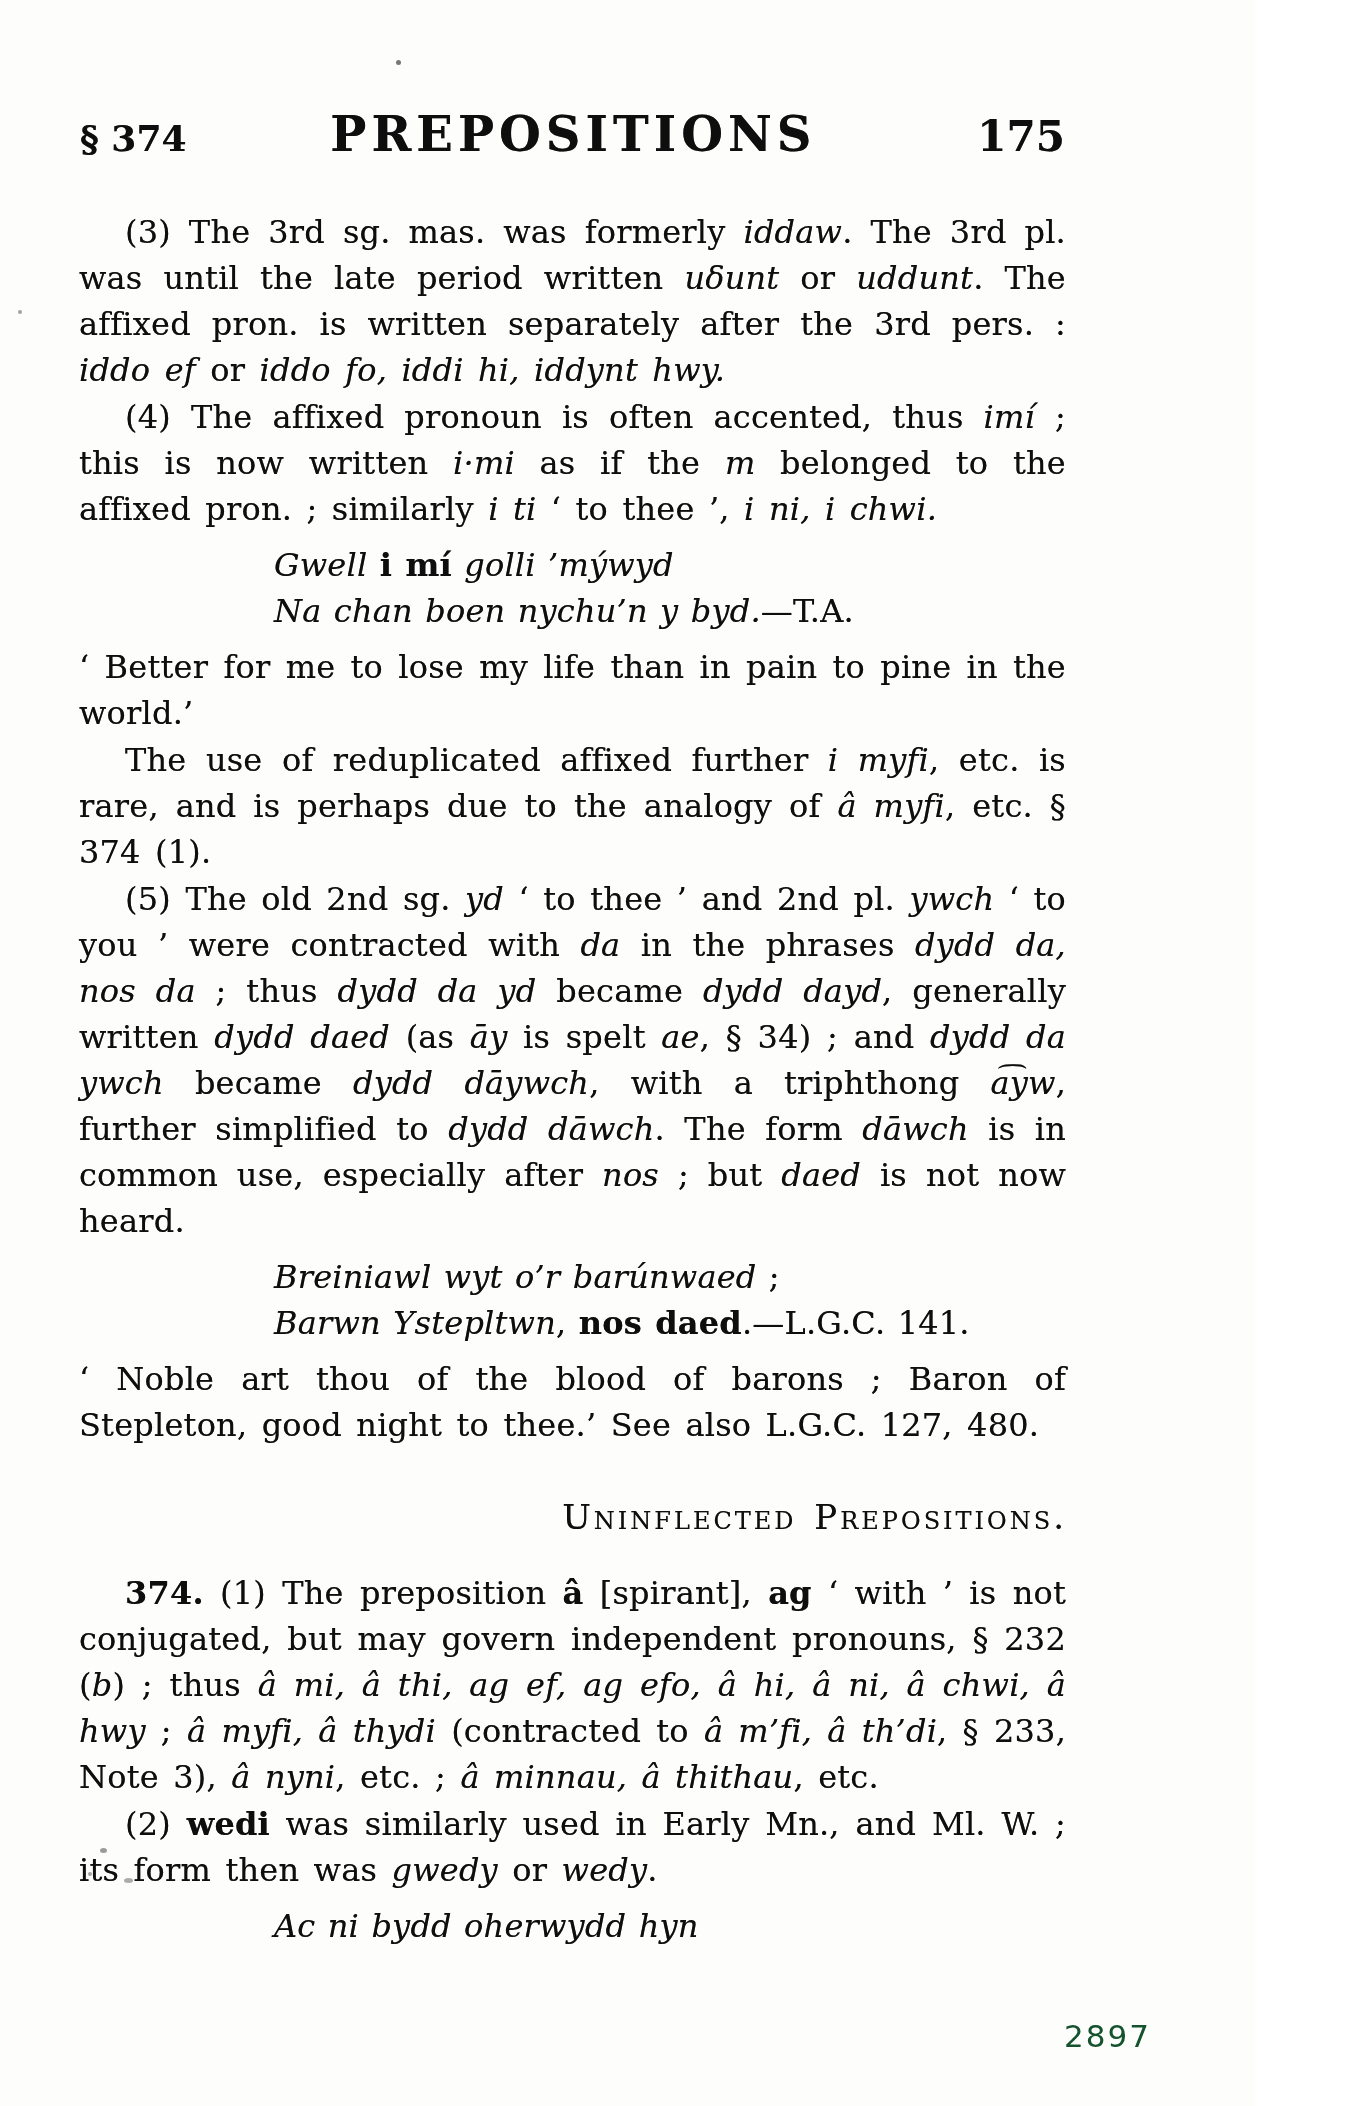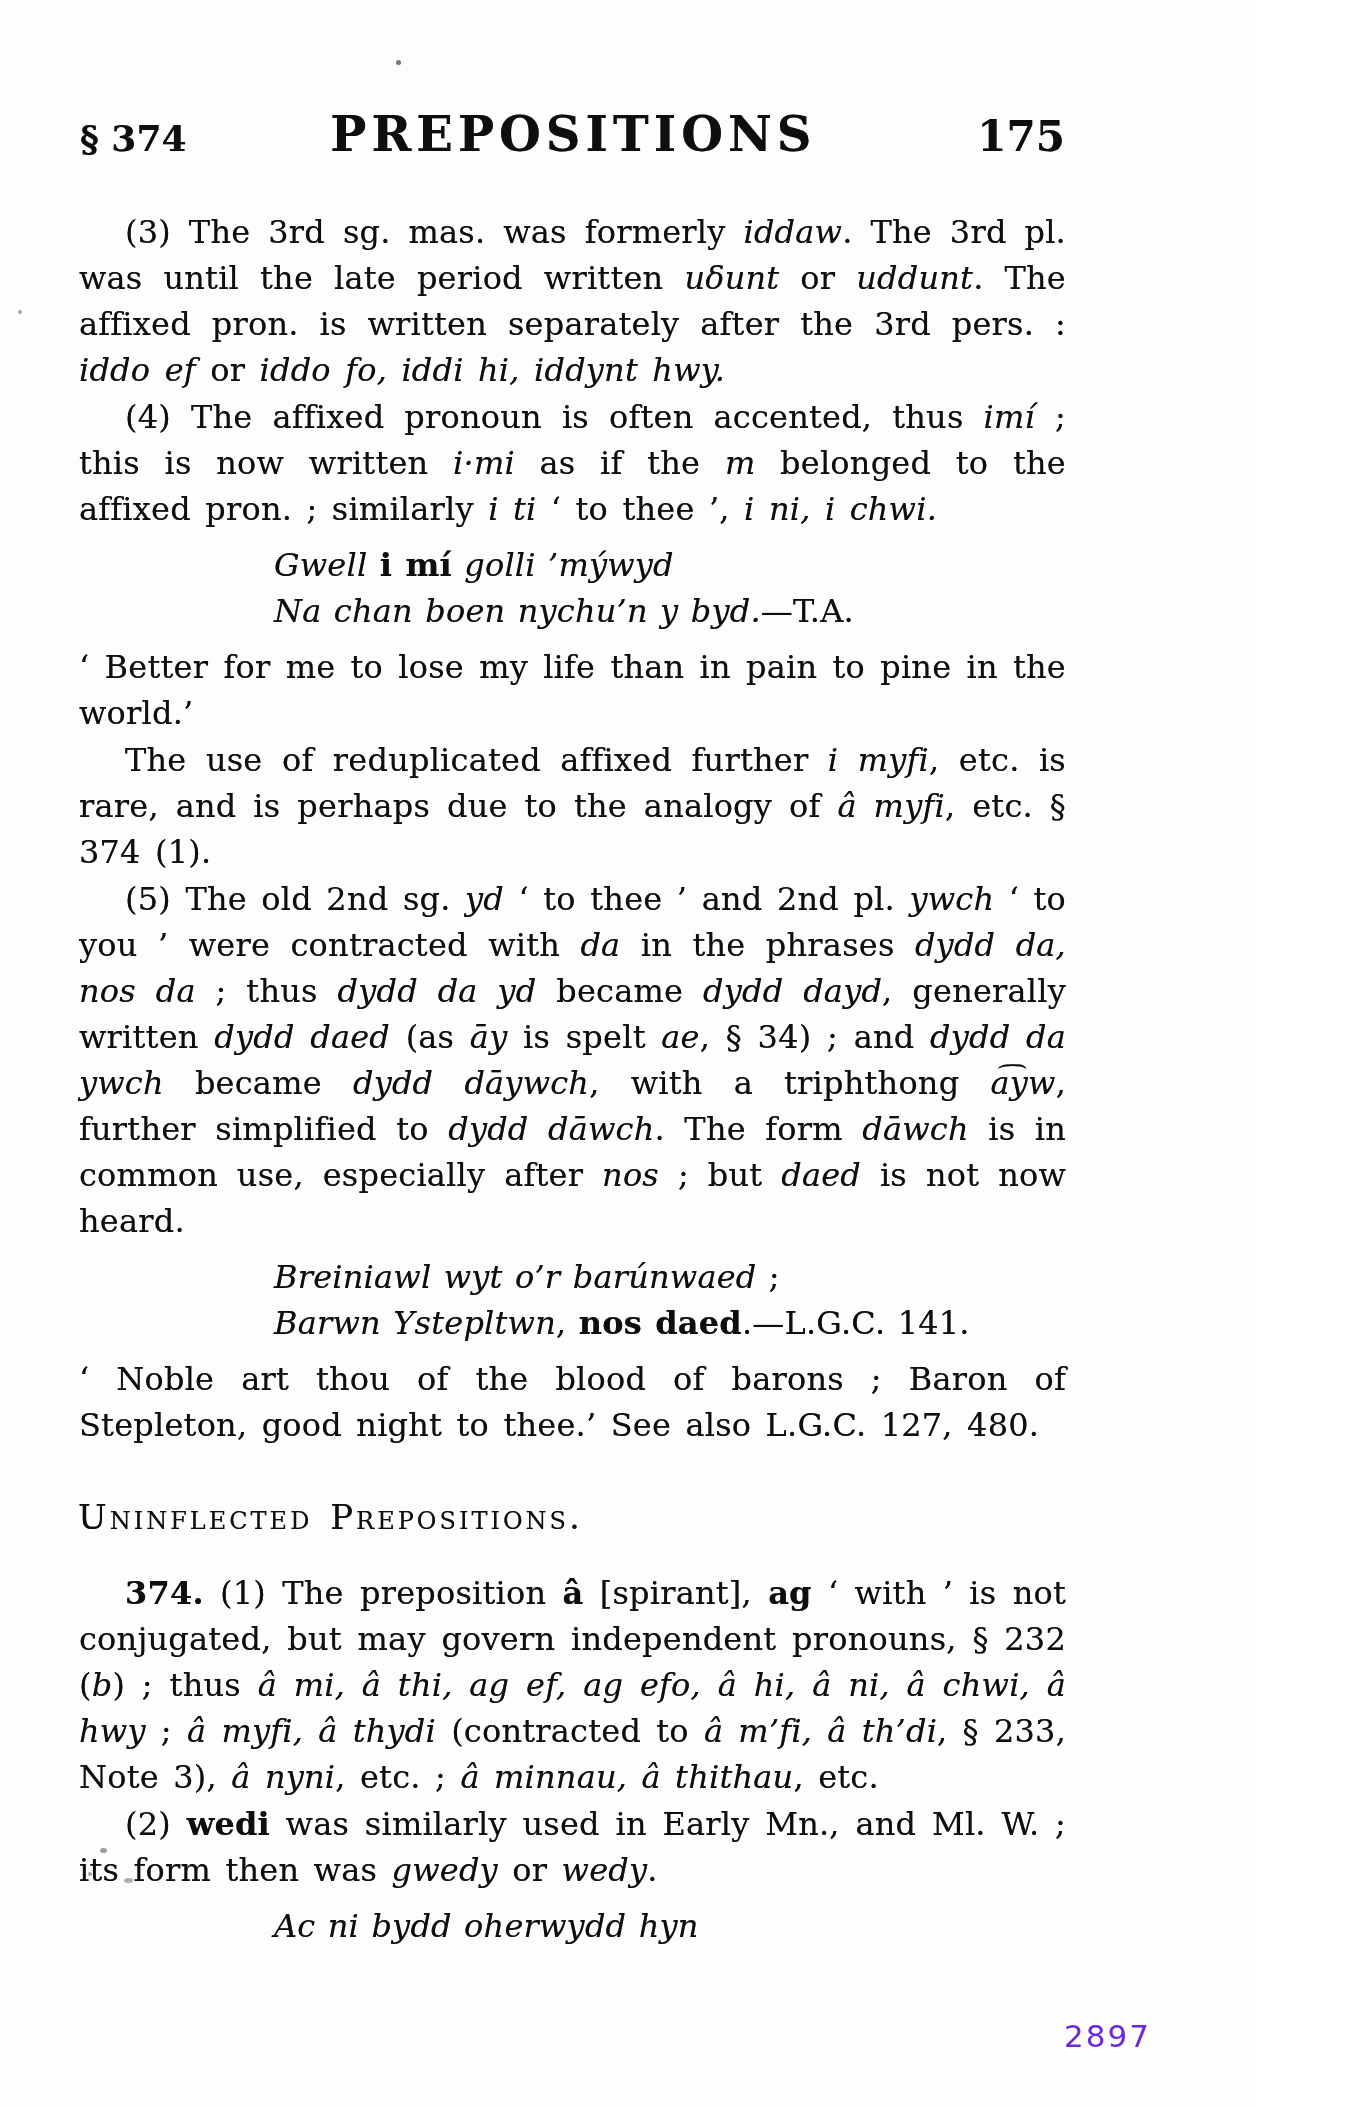--- a/index.html
+++ b/index.html
@@ -24,29 +24,29 @@
     font-size:32px; line-height:46px;
     text-align:justify; text-justify:inter-word;
     word-spacing:4px; letter-spacing:.2px;
     hyphens:none;
   }
   .para { margin:1px; }
   .para.indent { text-indent:46px; }
   .verse { margin:10px 0; padding-left:196px; text-align:left; word-spacing:2px; }
   .verse-line { white-space:nowrap; }
   .section-heading {
-    margin:46px 0 30px; text-align:left; text-indent:0;
+    margin:46px 0 30px; text-align:right; text-indent:0;
     font-variant:small-caps; font-size:34px; letter-spacing:3px;
   }
   .seg-i { font-style:italic; }
   .seg-b { font-weight:700; font-style:normal; }
   .scan-number {
     position:absolute; left:1064px; top:2018px;
     font-family:"DejaVu Sans","Liberation Sans",sans-serif;
-    font-size:31px; letter-spacing:2px; color:#6d28d9; text-shadow:none;
+    font-size:31px; letter-spacing:2px; color:#14532d; text-shadow:none;
   }
   .artifact-slash {
     position:absolute; left:1295px; top:126px; width:30px; height:0;
     border-top:3px solid #2f2f2f; transform:rotate(-52deg);
   }
   .speck { position:absolute; background:#4a4a4a; border-radius:50%; opacity:.75; }
   .s1 { left:396px; top:60px;  width:5px; height:5px; }
   .s2 { left:18px;  top:310px; width:4px; height:4px; opacity:.5; }
   .s3 { left:100px; top:1848px; width:7px; height:5px; opacity:.55; }
   .s4 { left:124px; top:1878px; width:9px; height:5px; opacity:.45; }

